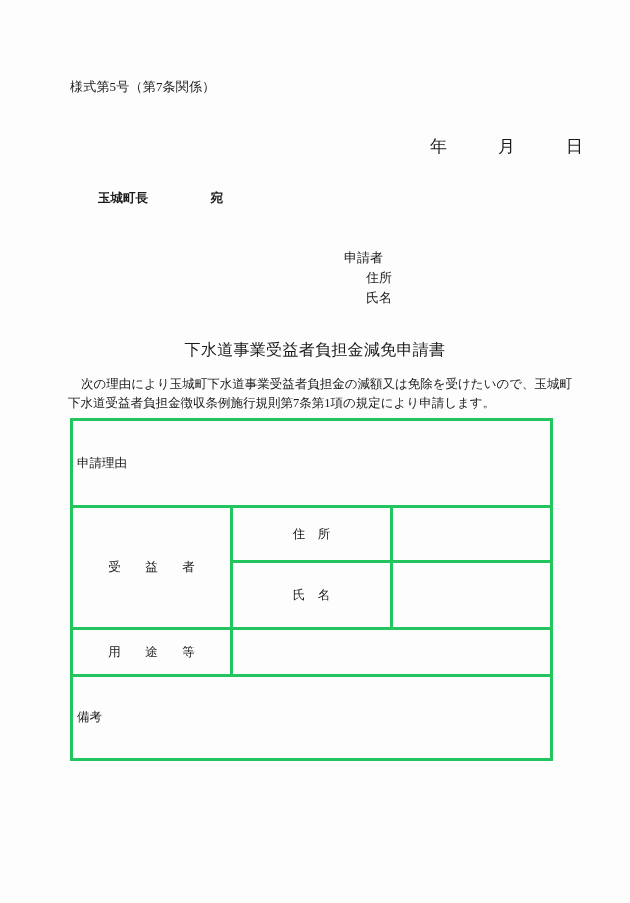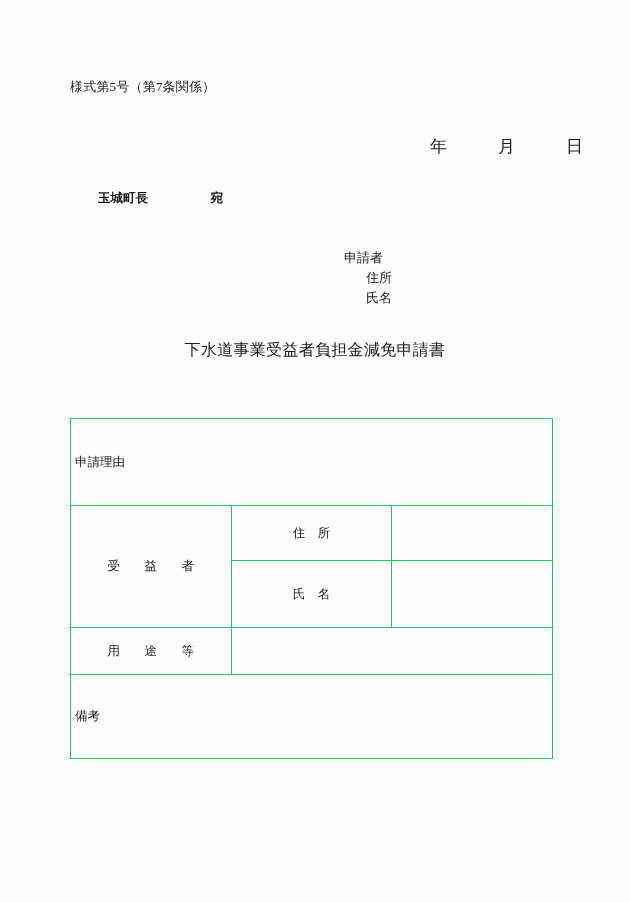--- a/index.html
+++ b/index.html
@@ -88,21 +88,21 @@
   
   .form-table {
     position: absolute;
     left: 70px;
     top: 418px;
     width: 483px;
     border-collapse: collapse;
     table-layout: fixed;
   }
   .form-table td {
-    border: 1px solid #22c55e;
+    border: 3px solid #22c55e;
     font-size: 12.5px;
     padding: 4px;
     vertical-align: middle;
   }
   .cell-label-tl {
     vertical-align: top;
     padding: 5px 0 0 6px;
   }
   .cell-label-mid {
     text-align: center;
@@ -133,20 +133,24 @@
   <div class="addressee">玉城町長　　　　　宛</div>
 
   <div class="applicant">
     <div class="applicant-row">申請者</div>
     <div class="applicant-row applicant-indent">住所</div>
     <div class="applicant-row applicant-indent">氏名</div>
   </div>
 
   <div class="doc-title">下水道事業受益者負担金減免申請書</div>
 
+  <div class="body-text">
+    <div class="body-line first">次の理由により玉城町下水道事業受益者負担金の減額又は免除を受けたいので、玉城町</div>
+    <div class="body-line">下水道受益者負担金徴収条例施行規則第7条第1項の規定により申請します。</div>
+  </div>
 
   <table class="form-table">
     <tbody>
         <tr class="row-reason">
       <td class="cell-label-tl" colspan="3">申請理由</td>
     </tr>
     <tr class="row-addr">
       <td class="col-narrow cell-label-mid" rowspan="2">
         <span class="spaced">受　益　者</span>
       </td>

